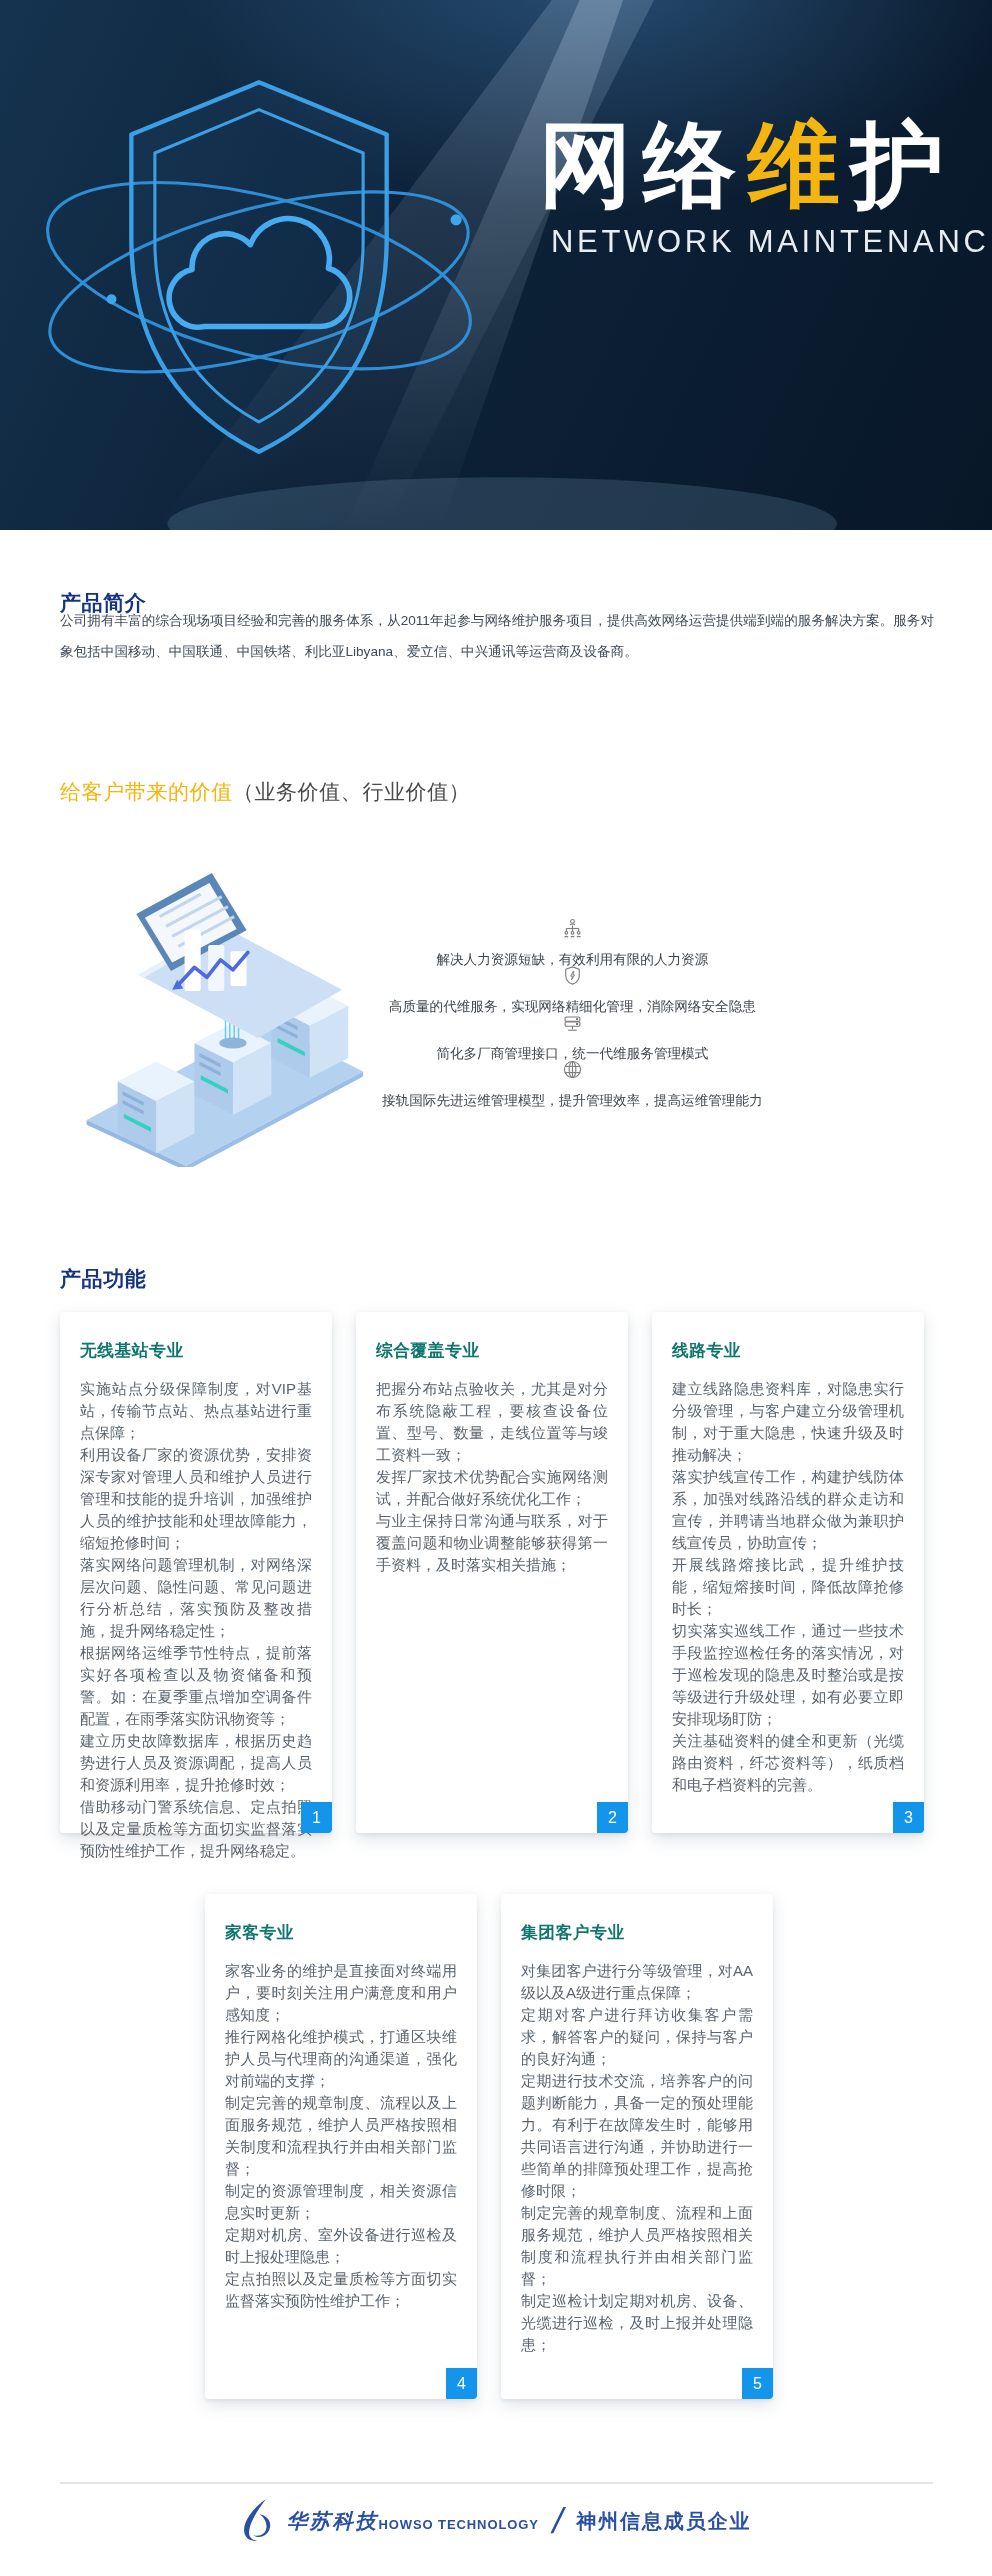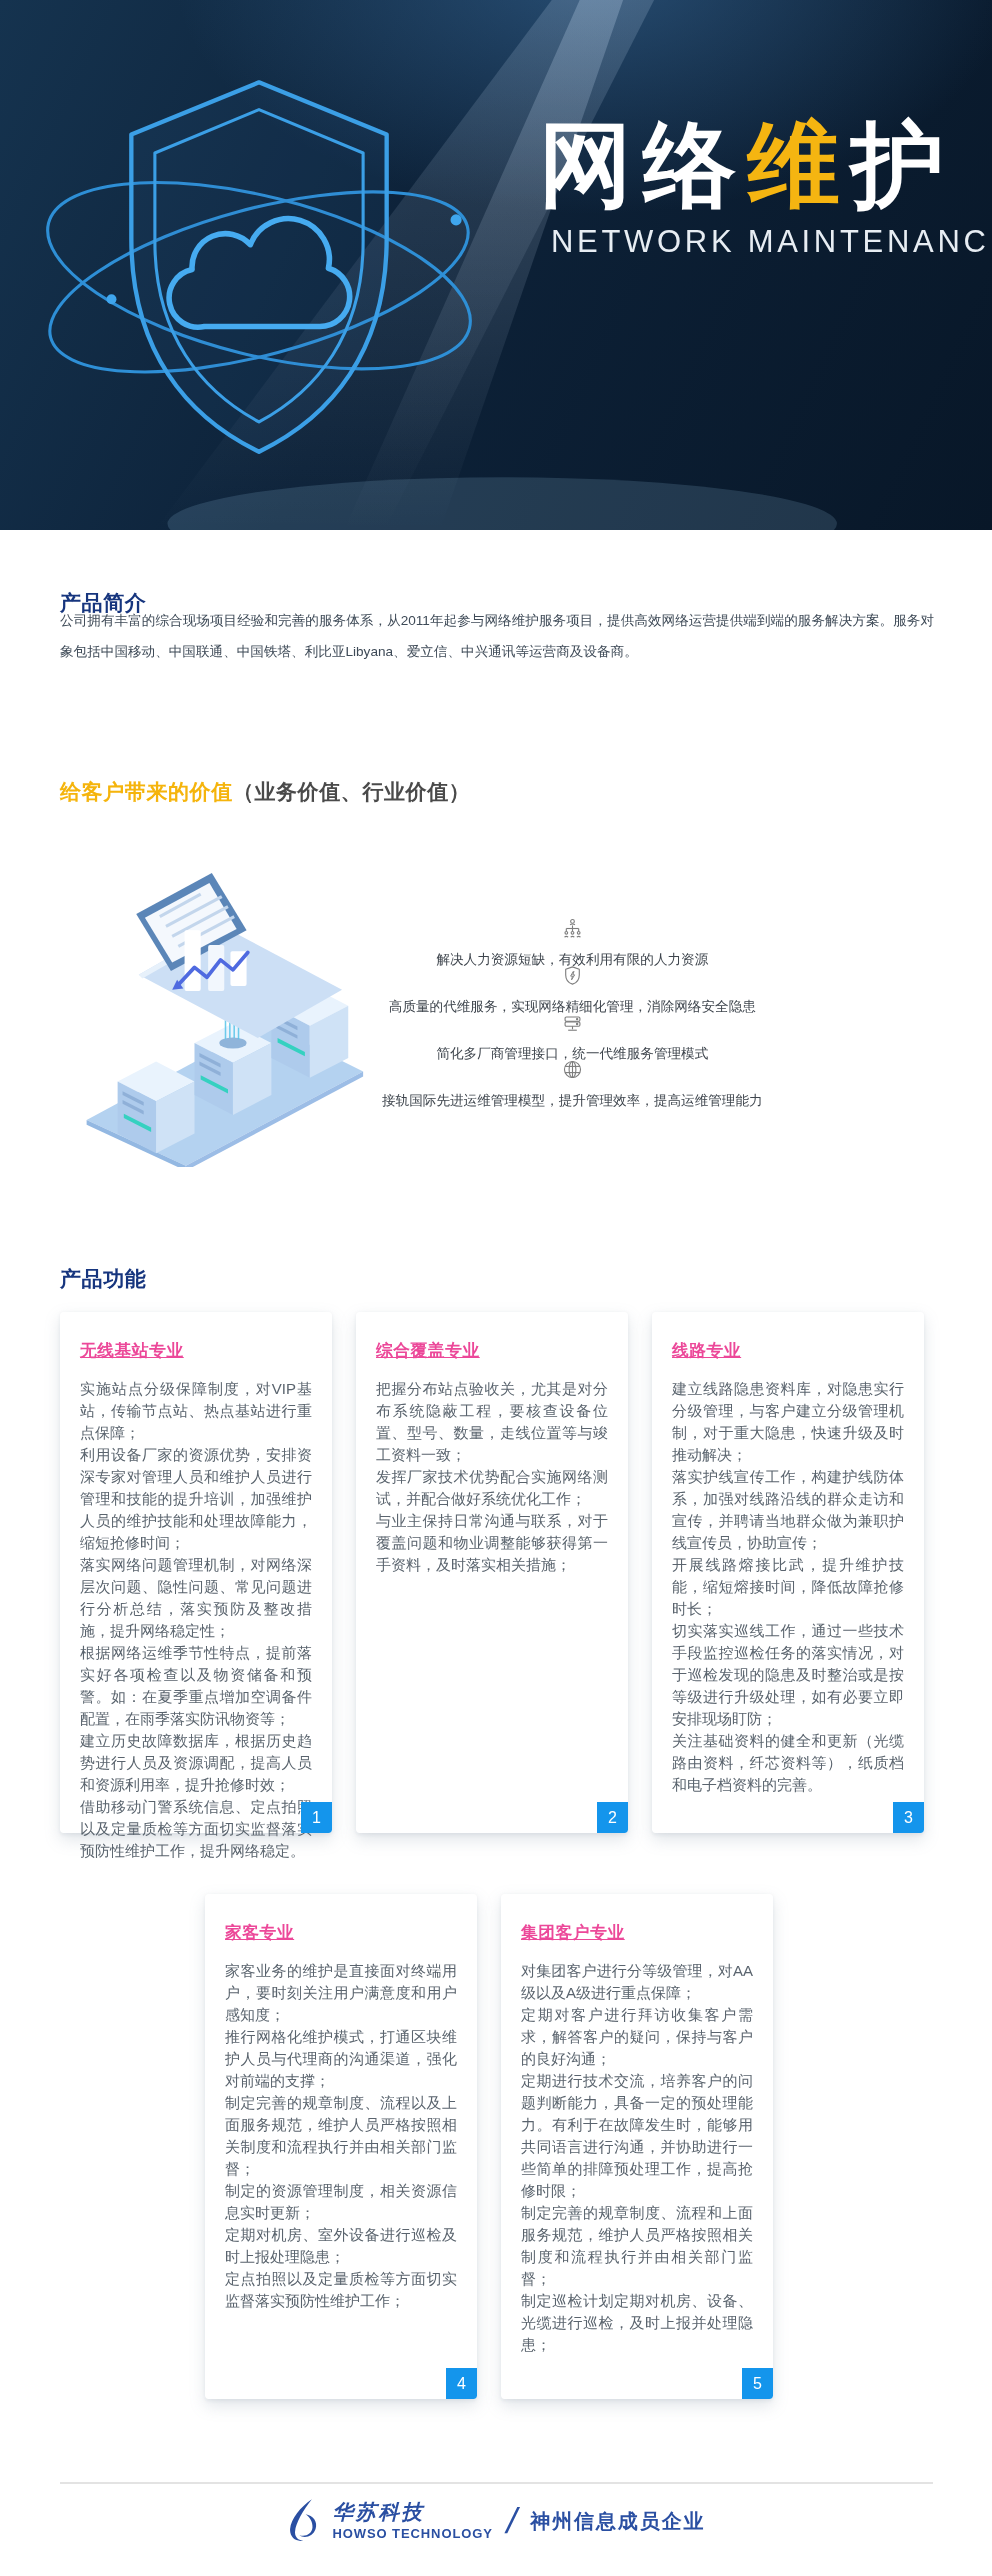--- a/index.html
+++ b/index.html
@@ -19,50 +19,50 @@
         font-size:31px;font-weight:400;letter-spacing:3.7px;color:#e7edf3;}
 
   
   .sec-heading{position:absolute;left:60px;font-size:21px;font-weight:bold;color:#16357e;letter-spacing:0.6px;}
   .intro-heading{top:572px;}
   .features-heading{top:1248px;}
   .intro-body{position:absolute;left:60px;top:605px;width:874px;font-size:13.6px;line-height:31px;
         color:#3e4a57;text-align:justify;}
 
   
-  .values-heading{position:absolute;left:60px;top:778px;font-size:21px;font-weight:bold;letter-spacing:0.6px;}
+  .values-heading{position:absolute;left:60px;top:778px;font-size:21px;font-weight:normal;letter-spacing:0.6px;}
   .values-heading .gold{color:#f5b40c;}
   .values-heading .rest{color:#4a4a4a;}
   .values-illustration{position:absolute;left:79px;top:857px;width:293px;height:310px;}
   .values-list{position:absolute;left:382px;top:918px;list-style:none;margin:0;padding:0;}
   .values-list li{display:flex;align-items:center;gap:12.4px;height:21px;margin-bottom:26px;flex-direction:column;}
   .values-list .vicon{width:21px;height:21px;flex:0 0 21px;}
   .values-list .vtext{font-size:13.6px;color:#3e454d;white-space:nowrap;}
 
   
   .card{position:absolute;width:272px;background:#ffffff;border-radius:3.7px;
         box-shadow:0 6.2px 16px rgba(125,140,160,0.22), 0 1.2px 3.7px rgba(125,140,160,0.12);}
   .card-1{left:60px; top:1312px;height:521px;}
   .card-2{left:356px; top:1312px;height:521px;}
   .card-3{left:652px;top:1312px;height:521px;}
   .card-4{left:205px; top:1894px;height:505px;}
   .card-5{left:501px; top:1894px;height:505px;}
   .card-inner{padding:27px 20px 0 20px;}
-  .card-title{font-size:16.7px;font-weight:bold;color:#ec4899;margin:0 0 16px 0;letter-spacing:0.6px;text-decoration:underline;}
+  .card-title{font-size:16.7px;font-weight:bold;color:#0f766e;margin:0 0 16px 0;letter-spacing:0.6px;}
   .card-body p{margin:0;font-size:15px;line-height:22px;color:#5a646e;text-align:justify;}
   .num-badge{position:absolute;right:0;bottom:0;width:31px;height:31px;background:#1495ec;
         border-radius:0 0 3.7px 0;display:flex;align-items:center;justify-content:center;
         color:#ffffff;font-size:16px;}
 
   
   .footer-divider{position:absolute;left:60px;top:2482px;width:873px;height:1.9px;background:#e3e3e3;}
   .footer{position:absolute;left:0;top:2498px;width:992px;display:flex;align-items:center;
         justify-content:center;gap:10px;color:#2a4fa2;}
   .logo-mark{width:36px;height:46px;}
-  .logo-textcol{display:flex;flex-direction:column;align-items:flex-start;line-height:1;}
+  .logo-textcol{display:flex;flex-direction:row;align-items:flex-end;line-height:1;}
   .logo-cn{font-size:20.5px;font-weight:bold;font-style:italic;letter-spacing:2.5px;}
   .logo-en{font-size:13px;font-weight:bold;letter-spacing:0.9px;margin-top:4.3px;}
   .logo-slash{font-size:36px;font-weight:300;transform:skewX(-12deg);margin:0 3.7px;}
   .logo-affiliation{font-size:20px;font-weight:bold;letter-spacing:1.9px;}
 </style>
 </head>
 <body>
 
 <div class="page">
 

